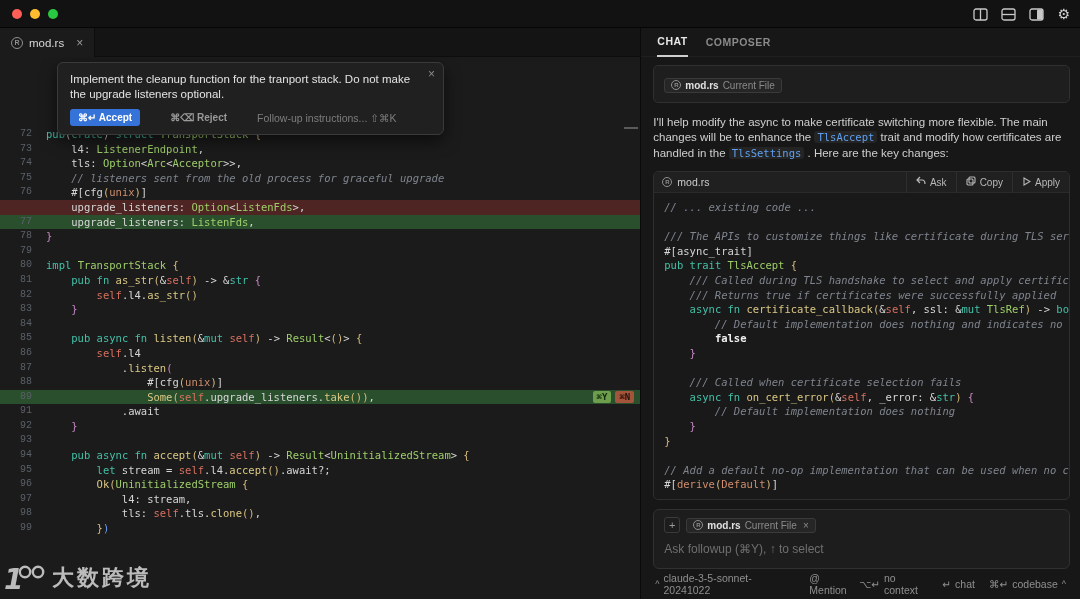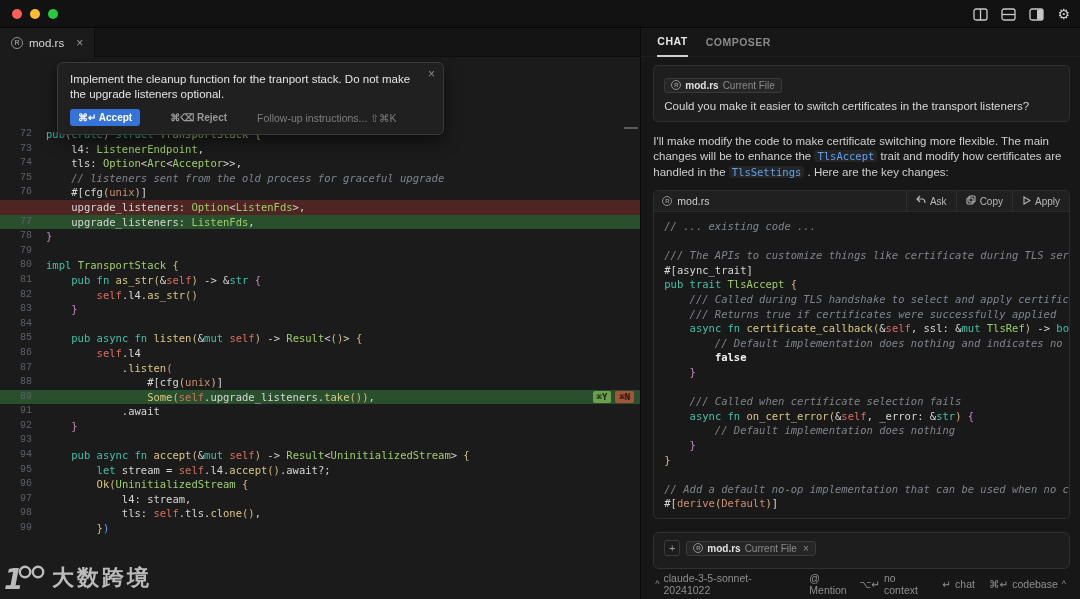--- a/index.html
+++ b/index.html
@@ -198,24 +198,23 @@
         <span class="chat-tab">COMPOSER</span>
       </div>
 
       <div class="chat-scroll">
         <div class="user-card">
           <span class="chip">
             <span class="rust-icon small">R</span>
             <span class="fname">mod.rs</span>
             <span class="fmeta">Current File</span>
           </span>
-          <div class="user-text">Could you make it easier to switch certificates in the transport listeners?</div>
-        </div>
-
-        <div class="assistant-text" id="assistant-text"><span>I'll make modify the code to make certificate switching more flexible. The main changes will be to enhance the </span><span class="inline-code">TlsAccept</span><span> trait and modify how certificates are handled in the </span><span class="inline-code">TlsSettings</span><span> . Here are the key changes:</span></div>
+        </div>
+
+        <div class="assistant-text" id="assistant-text"><span>I'll help modify the async to make certificate switching more flexible. The main changes will be to enhance the </span><span class="inline-code">TlsAccept</span><span> trait and modify how certificates are handled in the </span><span class="inline-code">TlsSettings</span><span> . Here are the key changes:</span></div>
 
         <div class="code-card">
           <div class="cc-header">
             <span class="rust-icon small">R</span>
             <span class="cc-fname">mod.rs</span>
             <div class="cc-actions" id="cc-actions">
                 <span class="cc-btn">
                   <span><svg width="10" height="10" viewBox="0 0 10 10">
                       <path d="M4 1 L1 4 L4 7 M1 4 H6 C8 4 9 5.5 9 8" fill="none" stroke="#b8b8b8" stroke-width="1.2"></path>
                     </svg></span>
@@ -264,20 +263,21 @@
       <div class="input-card">
         <div class="ic-row">
           <span class="plus-btn">+</span>
           <span class="chip">
             <span class="rust-icon small">R</span>
             <span class="fname">mod.rs</span>
             <span class="fmeta">Current File</span>
             <span class="chip-x">×</span>
           </span>
         </div>
+        <div class="ic-placeholder">Ask followup (⌘Y), ↑ to select</div>
       </div>
 
       <div class="chat-footer">
         <div class="cf-left">
           <span class="cf-item">
             <span class="chev">^</span>
             <span>claude-3-5-sonnet-20241022</span>
           </span>
           <span class="cf-item">@ Mention</span>
         </div>

